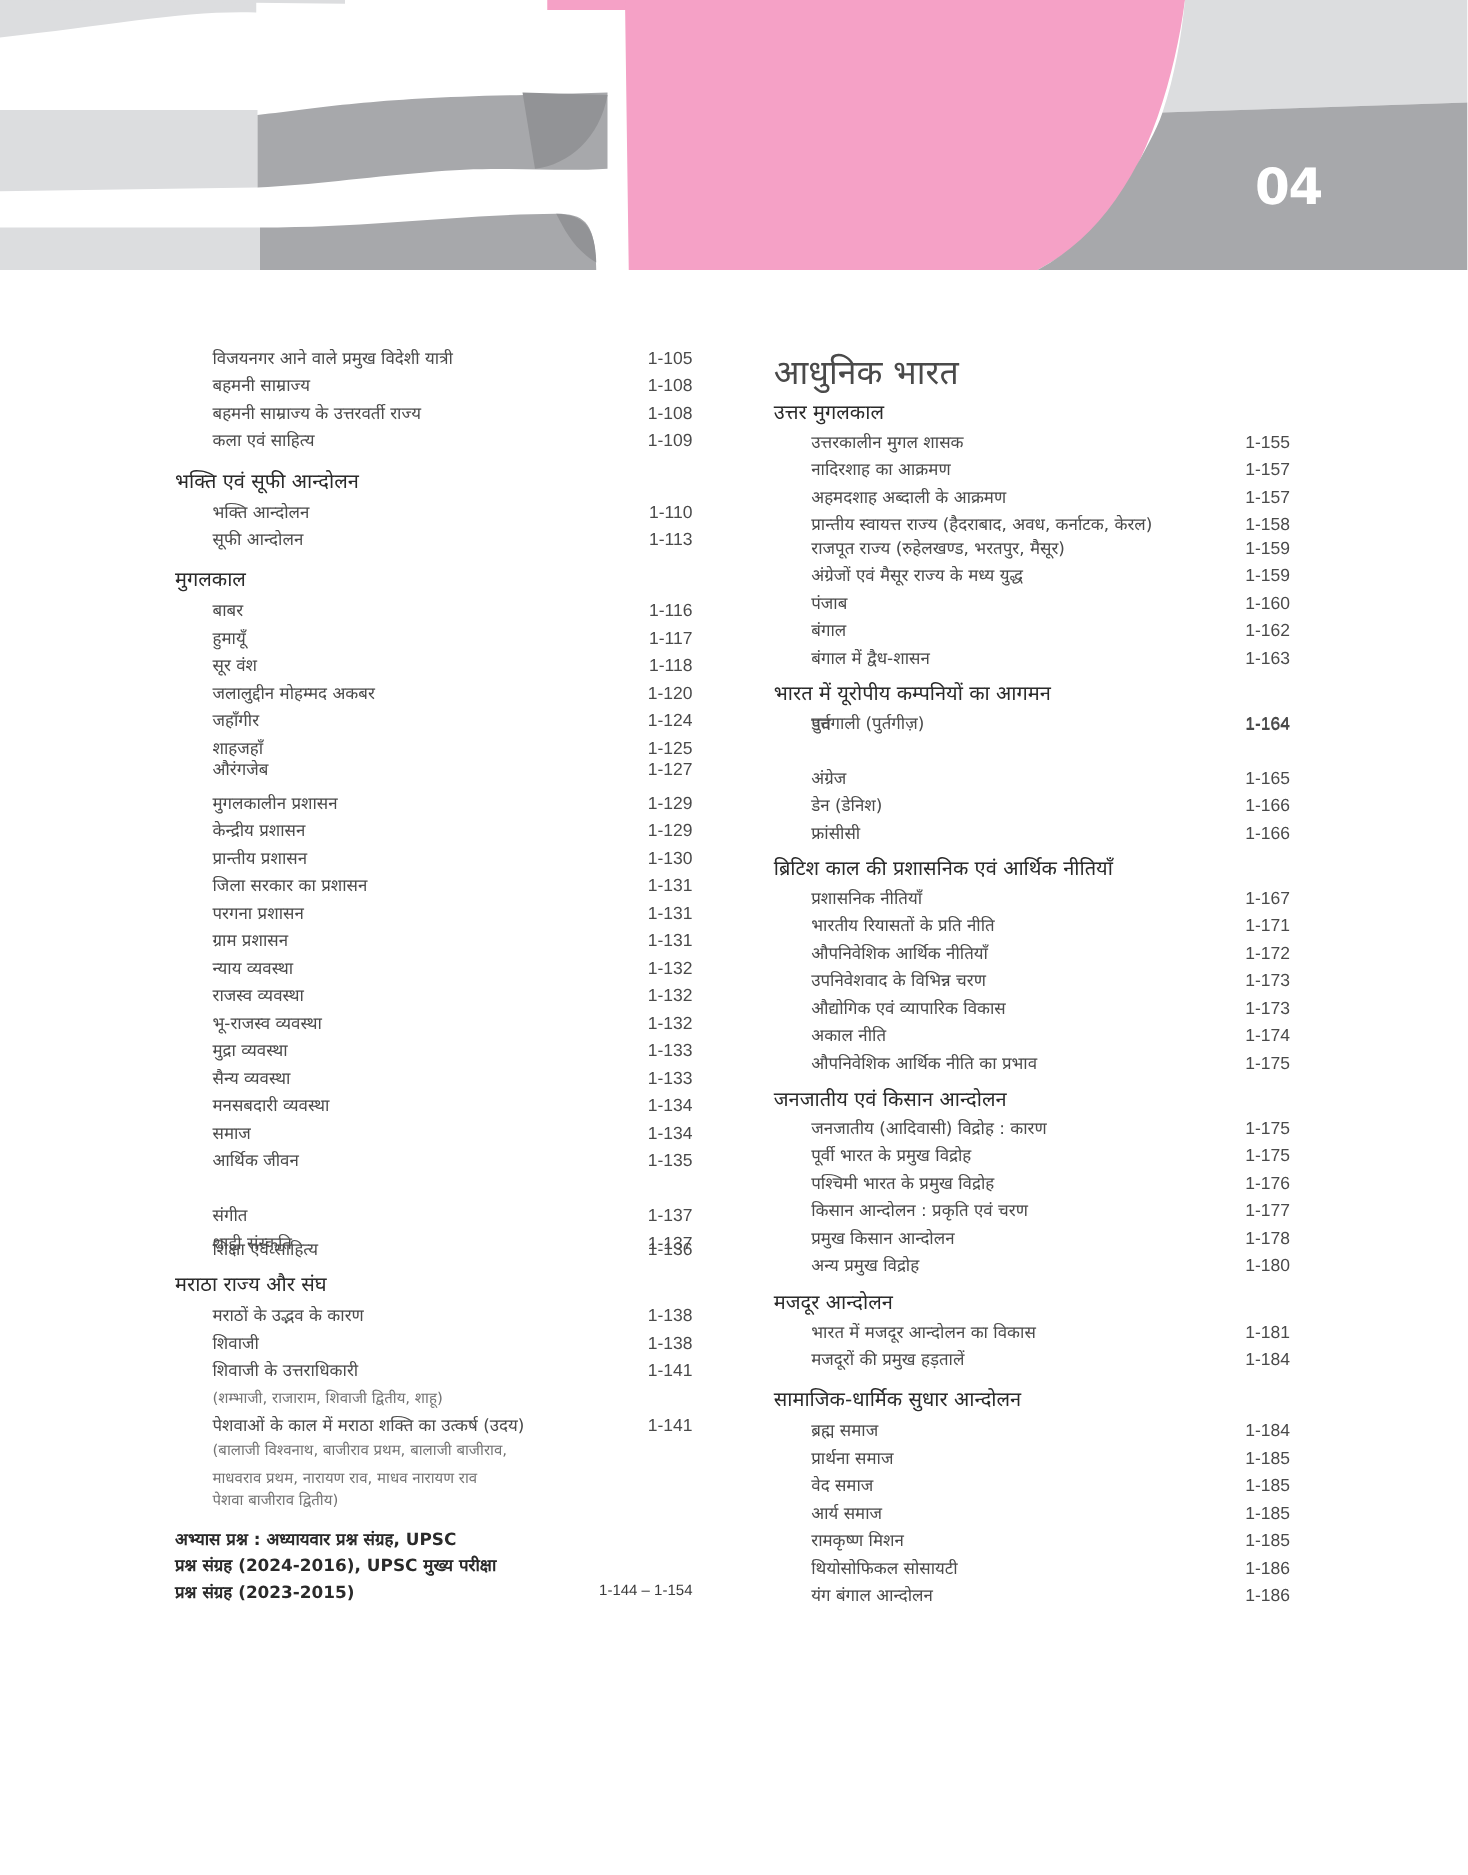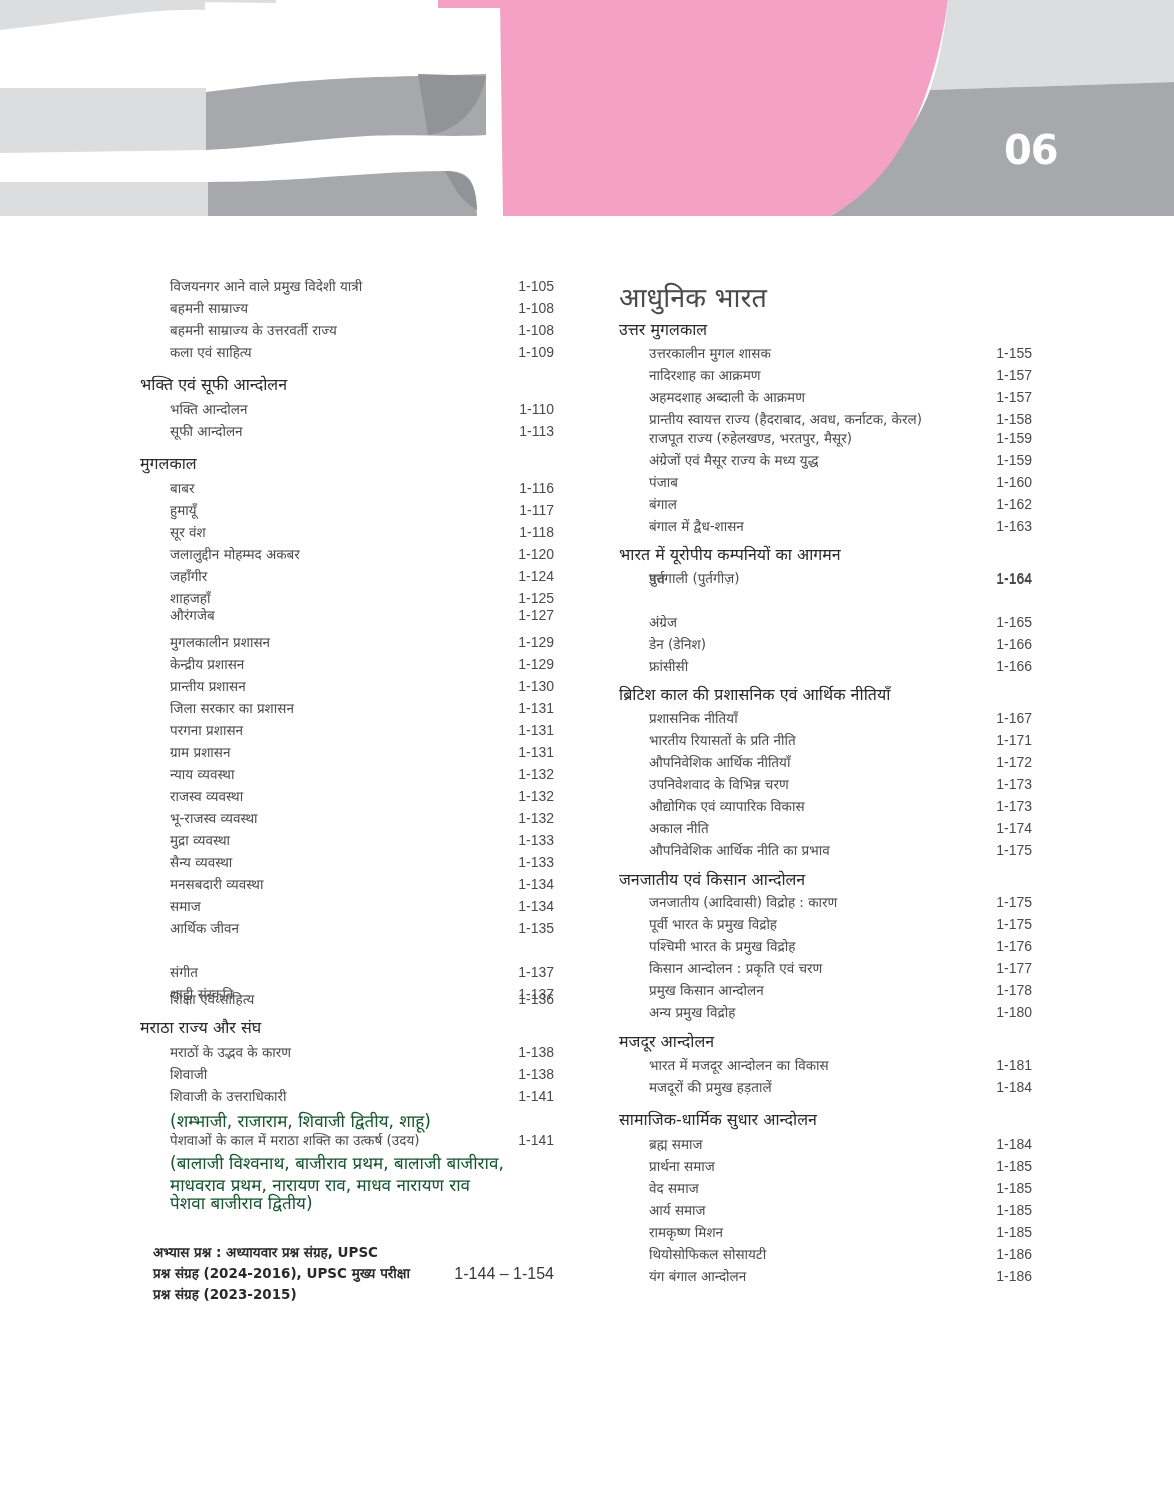--- a/index.html
+++ b/index.html
@@ -12,23 +12,23 @@
 
   .col { position: absolute; top: 0; }
   .col-left { left: 140px; width: 414px; }
   .col-right { left: 619px; width: 413px; }
 
   .row { position: absolute; left: 0; right: 0; height: 22px; display: flex; justify-content: space-between; align-items: baseline; }
   .sub { font-size: 13.5px; color: #4a4a4a; padding-left: 30px; white-space: nowrap; }
   .pg { font-size: 14px; color: #4a4a4a; font-family: "Liberation Sans", sans-serif; }
   .sec { position: absolute; left: 0; font-size: 16px; color: #2a2a2a; font-weight: normal; white-space: nowrap; }
   .part-title { position: absolute; left: 0; font-size: 27px; color: #4a4a4a; white-space: nowrap; }
-  .cont { position: absolute; left: 30px; font-size: 17px; color: #14532d; white-space: nowrap; }
-  .practice { position: absolute; left: 13px; font-size: 13.5px; font-weight: bold; color: #2a2a2a; white-space: nowrap; line-height: 21px; margin-top: 20px; }
-  .practice-pg { position: absolute; right: 0; font-size: 16px; color: #3a3a3a; font-family: "Liberation Sans", sans-serif; }
+  .cont { position: absolute; left: 30px; font-size: 12px; color: #737373; white-space: nowrap; }
+  .practice { position: absolute; left: 0; font-size: 13.5px; font-weight: bold; color: #2a2a2a; white-space: nowrap; line-height: 21px; }
+  .practice-pg { position: absolute; right: 0; font-size: 12px; color: #3a3a3a; font-family: "Liberation Sans", sans-serif; }
 </style>
 </head>
 <body>
 
 <div class="banner">
   <svg width="1174" height="216" viewBox="0 0 1174 216">
 
     <path d="M0 0 L205 0 L205 10 C150 8 90 20 0 30 Z" fill="#dcdddf"></path>
     <path d="M0 0 L276 0 L276 3 Z" fill="#dcdddf"></path>
 
@@ -40,21 +40,21 @@
     <path d="M208 182 C300 182 360 172 445 171 C470 171 476 180 477 216 L208 216 Z" fill="#a7a8ab"></path>
     <path d="M445 171 C468 172 476 182 477 210 C460 200 452 185 445 171 Z" fill="#929396"></path>
 
     <path d="M595 0 L700 0 L700 8 L595 8 Z" fill="#f5a1c6" transform="translate(-157,0)"></path>
     <path d="M438 0 L500 0 L500 8 L438 8 Z" fill="#f5a1c6"></path>
     <path d="M500 0 L948 0 C940 60 920 130 880 180 C860 200 840 210 830 216 L503 216 Z" fill="#f5a1c6"></path>
 
     <path d="M948 0 L1174 0 L1174 82 L930 90 C940 60 945 30 948 0 Z" fill="#dcdddf"></path>
     <path d="M930 90 L1174 82 L1174 216 L830 216 C860 200 885 175 905 140 C915 122 925 105 930 90 Z" fill="#a7a8ab"></path>
   </svg>
-  <div class="chapter-num">06</div>
+  <div class="chapter-num">04</div>
 </div>
 
 <div class="col col-left">
   <div class="row" style="top:277px">
       <span class="sub">विजयनगर आने वाले प्रमुख विदेशी यात्री</span>
       <span class="pg">1-105</span>
     </div>
   <div class="row" style="top:299px">
       <span class="sub">बहमनी साम्राज्य</span>
       <span class="pg">1-108</span>

